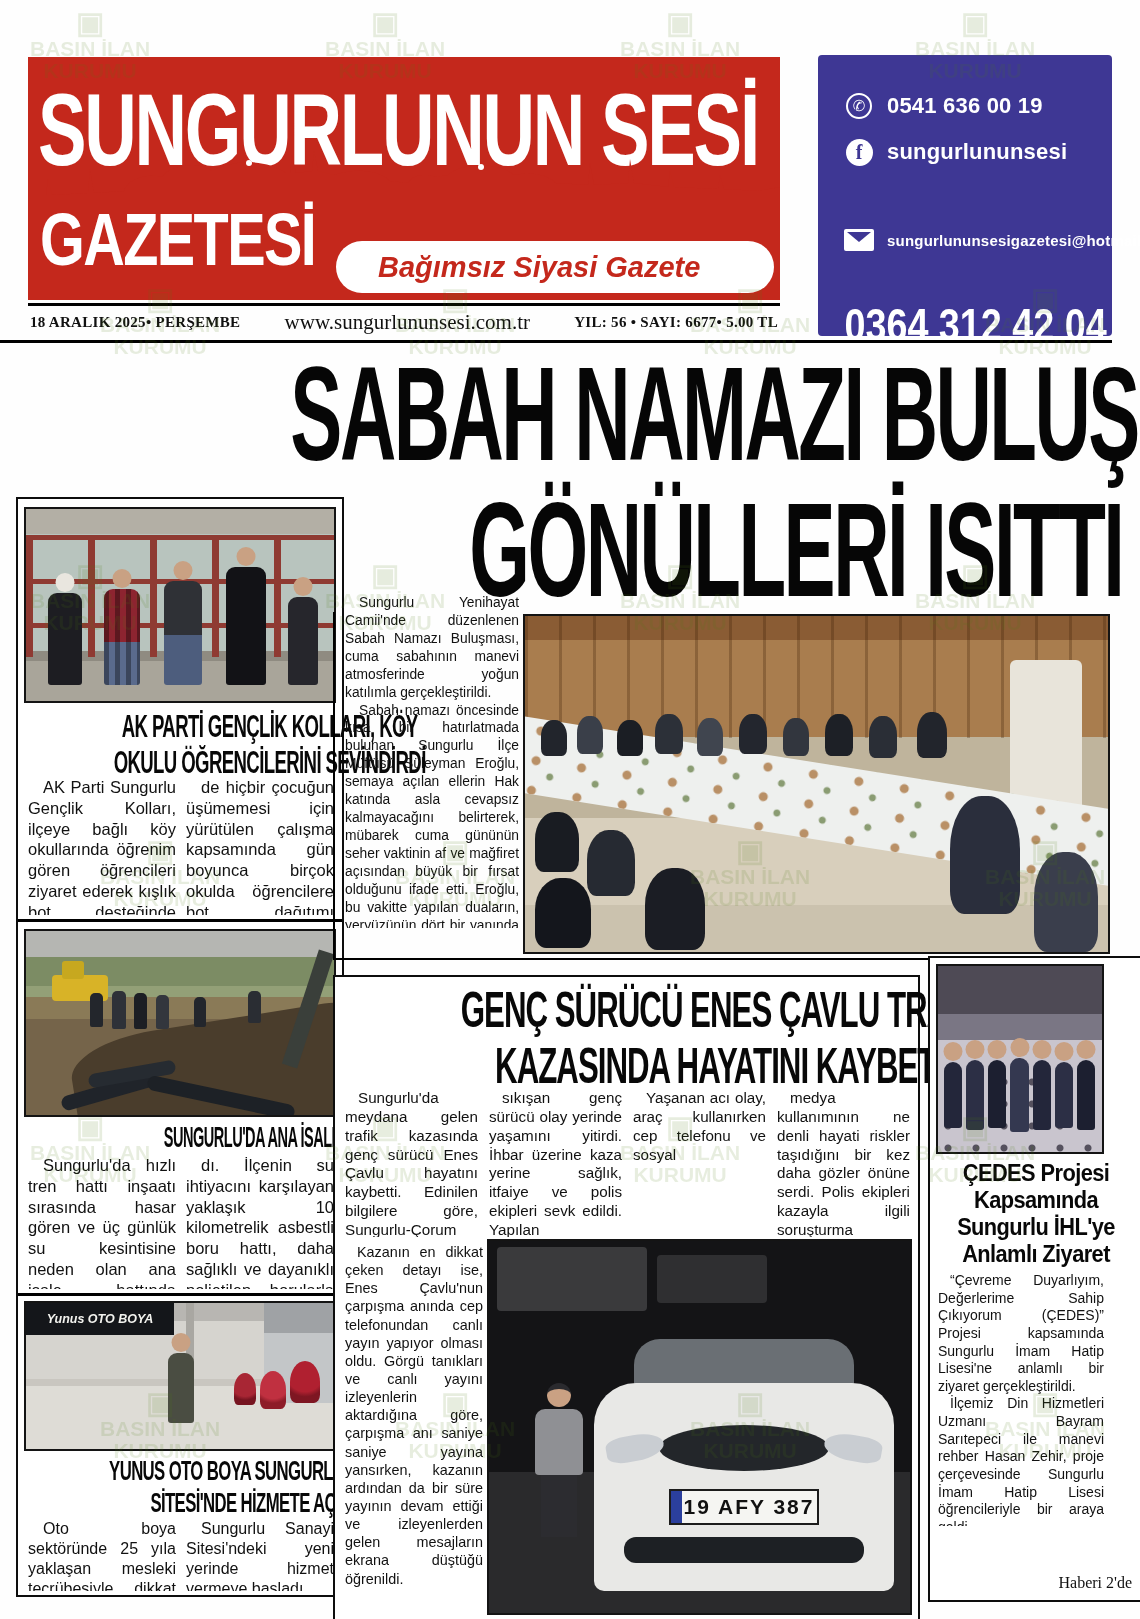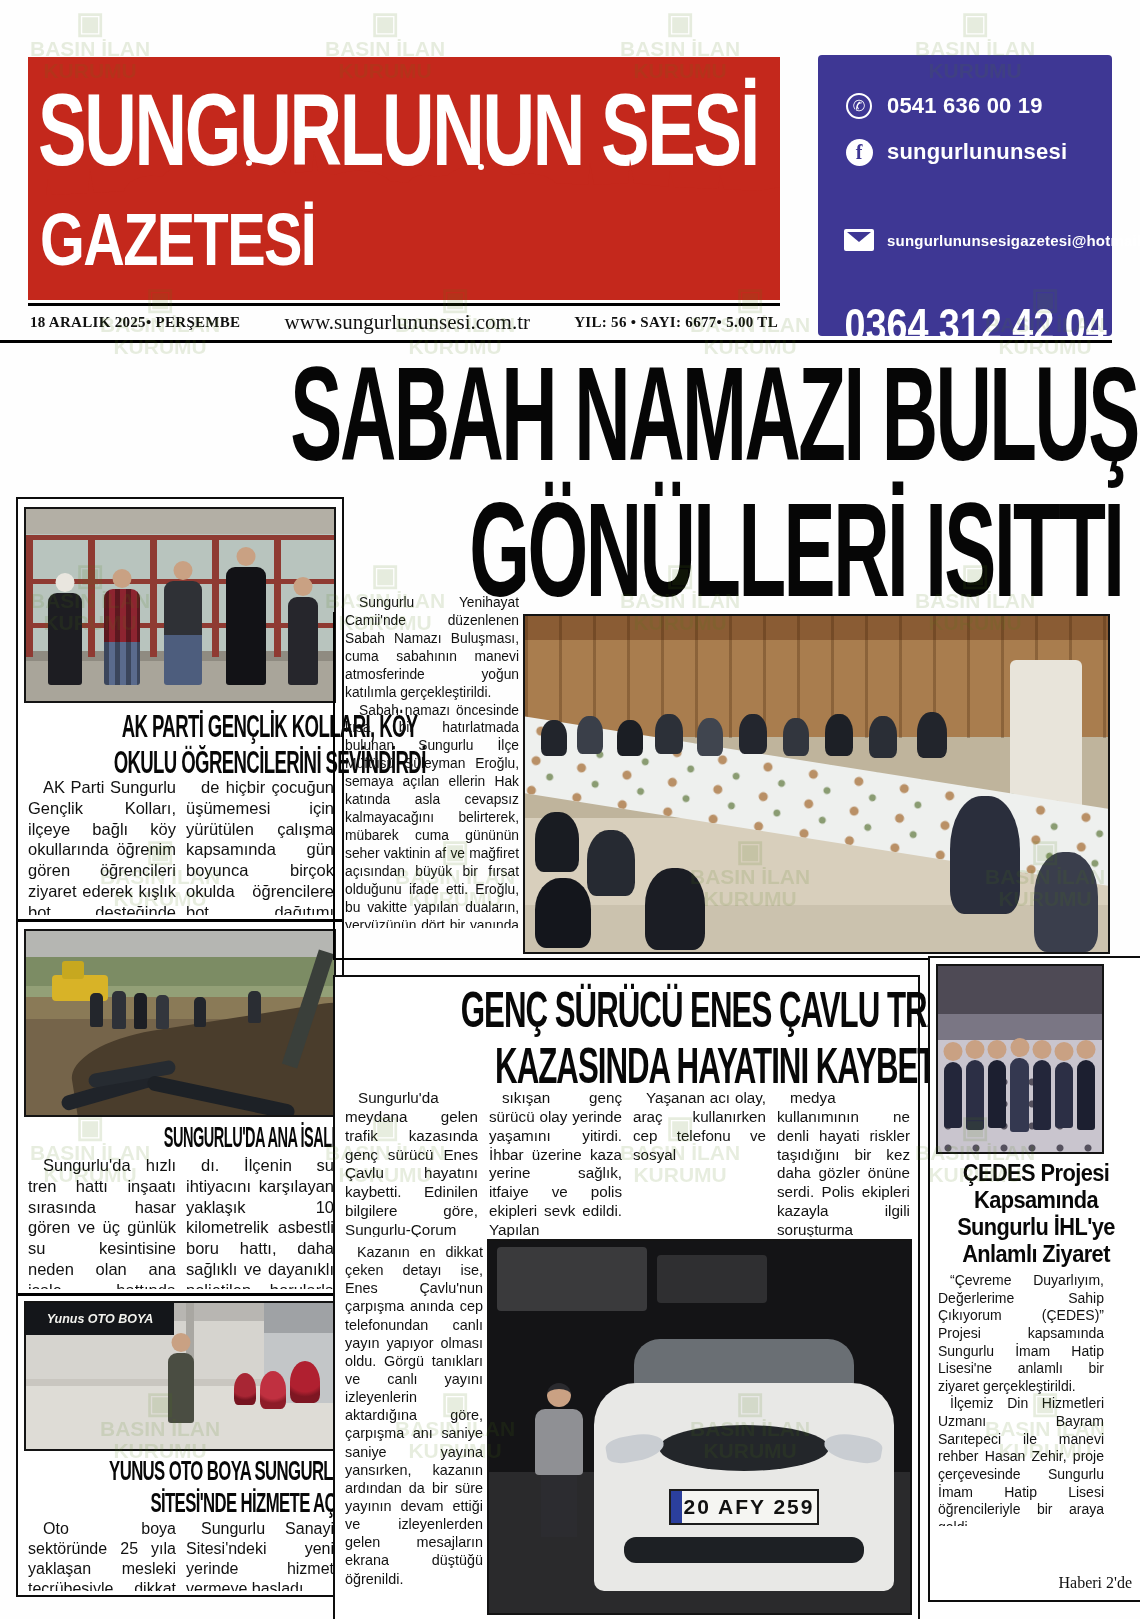--- a/index.html
+++ b/index.html
@@ -145,20 +145,23 @@
     <svg id="skyline" viewBox="0 0 752 80" preserveAspectRatio="none">
       <path fill="#c4281c" d="M0,80 L0,46 L18,46 L20,30 L24,46 L60,44 L62,20 L66,44 L96,42
         C100,30 118,24 134,28 C142,16 170,12 184,22 C206,10 238,10 258,24 L262,24 L264,6 L268,24
         L284,22 L286,2 L290,22 L306,26 C330,18 352,22 362,32 L380,34 C384,26 398,24 408,28
         L420,26 C432,14 470,12 486,26 C504,22 520,26 528,34 L560,36 L562,14 L566,36 L600,34
         L602,10 L606,34 L640,38 L642,22 L646,38 L690,40 L692,26 L696,40 L730,42 L752,38 L752,80 Z"></path>
       <circle cx="221" cy="14" r="3" fill="#fff"></circle>
       <circle cx="453" cy="18" r="3" fill="#fff"></circle>
     </svg>
     <div id="mast-sub">GAZETESİ</div>
+    <div id="mast-pill">
+      <span>Bağımsız Siyasi Gazete</span>
+    </div>
   </div>
 
   <div id="contact" class="abs">
     <div class="c-row" style="top:36px;">
       <span class="c-ico">
           <span class="ico-circle">✆</span>
         </span>
       <span class="c-txt">0541 636 00 19</span>
     </div>
     <div class="c-row" style="top:82px;">
@@ -336,21 +339,21 @@
       <div class="abs" style="left:8px;top:6px;width:150px;height:64px;background:#3a3a3c;border-radius:4px;"></div>
       <div class="abs" style="left:168px;top:14px;width:110px;height:48px;background:#2f2f31;border-radius:4px;"></div>
       <div class="abs" style="right:16px;bottom:22px;width:300px;height:252px;">
         <div class="abs" style="left:40px;top:0;width:220px;height:52px;background:#6a6f74;border-radius:26px 26px 4px 4px;"></div>
         <div class="abs" style="left:0;top:44px;width:300px;height:208px;background:#e8e8e6;border-radius:42px 42px 10px 10px;"></div>
         <div class="abs" style="left:65px;top:86px;width:170px;height:46px;background:#23262a;border-radius:50%;"></div>
         <div class="abs" style="left:12px;top:96px;width:58px;height:26px;background:#c9cdd2;border-radius:40% 60% 60% 40%;transform:rotate(-10deg);"></div>
         <div class="abs" style="right:12px;top:96px;width:58px;height:26px;background:#c9cdd2;border-radius:60% 40% 40% 60%;transform:rotate(10deg);"></div>
         <div class="plate" style="left:75px;top:150px;width:150px;height:36px;font-size:21px;padding-left:10px;">
           <span class="eu"></span>
-          <span>20 AFY 259</span>
+          <span>19 AFY 387</span>
         </div>
         <div class="abs" style="left:30px;top:198px;width:240px;height:26px;background:#1d2024;border-radius:12px;"></div>
       </div>
       <div class="abs" style="left:44px;bottom:70px;width:52px;height:160px;">
         <div class="abs" style="left:14px;top:0;width:24px;height:24px;background:#caa183;border-radius:50%;border-top:6px solid #2a2a2e;box-sizing:border-box;"></div>
         <div class="abs" style="left:2px;top:26px;width:48px;height:66px;background:#8f9094;border-radius:10px 10px 4px 4px;"></div>
         <div class="abs" style="left:8px;top:92px;width:36px;height:62px;background:#2c2c30;"></div>
       </div>
     </div>
   </div>

